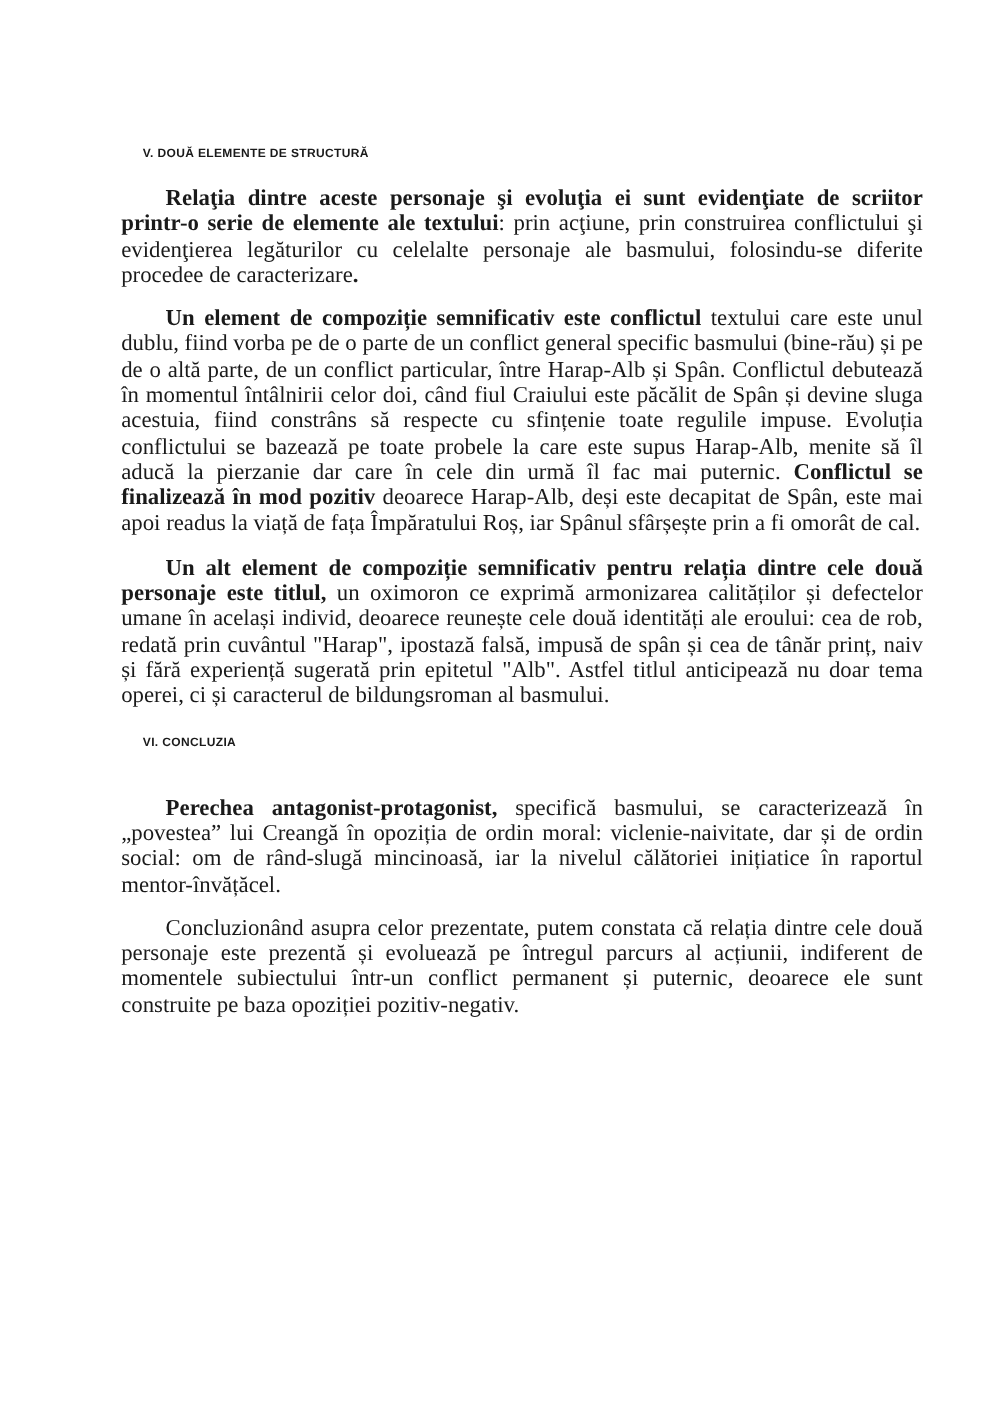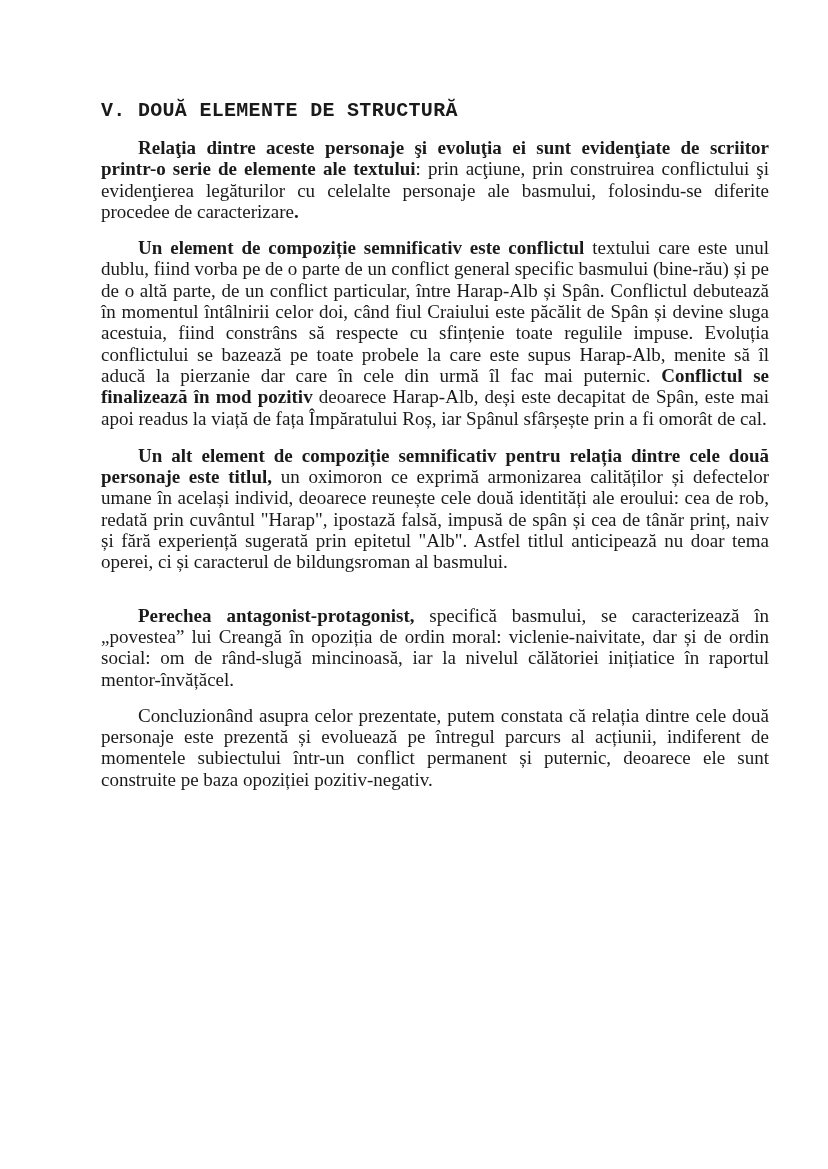--- a/index.html
+++ b/index.html
@@ -1,23 +1,23 @@
 <!DOCTYPE html>
 <html><head>
 <meta charset="utf-8">
 <style>
   html, body { margin: 0; padding: 0; background: #ffffff; }
   body { width: 828px; height: 1169px; position: relative; overflow: hidden; }
   .page { position: absolute; left: 101px; top: 100px; width: 668px; color: #1a1a1a; }
   .heading {
-    font-family: Liberation Mono, monospace;
+    font-family: Liberation Sans, sans-serif;
     font-weight: bold;
-    font-size: 20px;
+    font-size: 10px;
     letter-spacing: 0.3px;
-    margin: 0;
+    margin: 18px;
     line-height: 22px;
   }
   .para {
     font-family: "Liberation Serif", serif;
     font-size: 19px;
     line-height: 21.3px;
     text-align: justify;
     text-indent: 37px;
     margin: 0;
   }
@@ -34,17 +34,18 @@
 
 <div class="page">
   <h2 class="heading h1">V. DOUĂ ELEMENTE DE STRUCTURĂ</h2>
 
   <p class="para p1"><b>Relaţia dintre aceste personaje şi evoluţia ei sunt evidenţiate de scriitor printr-o serie de elemente ale textului</b><span>: prin acţiune, prin construirea conflictului şi evidenţierea legăturilor cu celelalte personaje ale basmului, folosindu-se diferite procedee de caracterizare</span><b>.</b></p>
 
   <p class="para p2"><b>Un element de compoziție semnificativ este conflictul</b><span> textului care este unul dublu, fiind vorba pe de o parte de un conflict general specific basmului (bine-rău) și pe de o altă parte, de un conflict particular, între Harap-Alb și Spân. Conflictul debutează în momentul întâlnirii celor doi, când fiul Craiului este păcălit de Spân și devine sluga acestuia, fiind constrâns să respecte cu sfințenie toate regulile impuse. Evoluția conflictului se bazează pe toate probele la care este supus Harap-Alb, menite să îl aducă la pierzanie dar care în cele din urmă îl fac mai puternic. </span><b>Conflictul se finalizează în mod pozitiv</b><span> deoarece Harap-Alb, deși este decapitat de Spân, este mai apoi readus la viață de fața Împăratului Roș, iar Spânul sfârșește prin a fi omorât de cal.</span></p>
 
   <p class="para p3"><b>Un alt element de compoziție semnificativ pentru relația dintre cele două personaje este titlul,</b><span> un oximoron ce exprimă armonizarea calităților și defectelor umane în același individ, deoarece reunește cele două identități ale eroului: cea de rob, redată prin cuvântul "Harap", ipostază falsă, impusă de spân și cea de tânăr prinț, naiv și fără experiență sugerată prin epitetul "Alb". Astfel titlul anticipează nu doar tema operei, ci și caracterul de bildungsroman al basmului.</span></p>
 
+  <h2 class="heading h2">VI. CONCLUZIA</h2>
 
   <p class="para p4"><b>Perechea antagonist-protagonist,</b><span> specifică basmului, se caracterizează în „povestea” lui Creangă în opoziția de ordin moral: viclenie-naivitate, dar și de ordin social: om de rând-slugă mincinoasă, iar la nivelul călătoriei inițiatice în raportul mentor-învățăcel.</span></p>
 
   <p class="para p5"><span>Concluzionând asupra celor prezentate, putem constata că relația dintre cele două personaje este prezentă și evoluează pe întregul parcurs al acțiunii, indiferent de momentele subiectului într-un conflict permanent și puternic, deoarece ele sunt construite pe baza opoziției pozitiv-negativ.</span></p>
 </div>
 
 </body></html>

